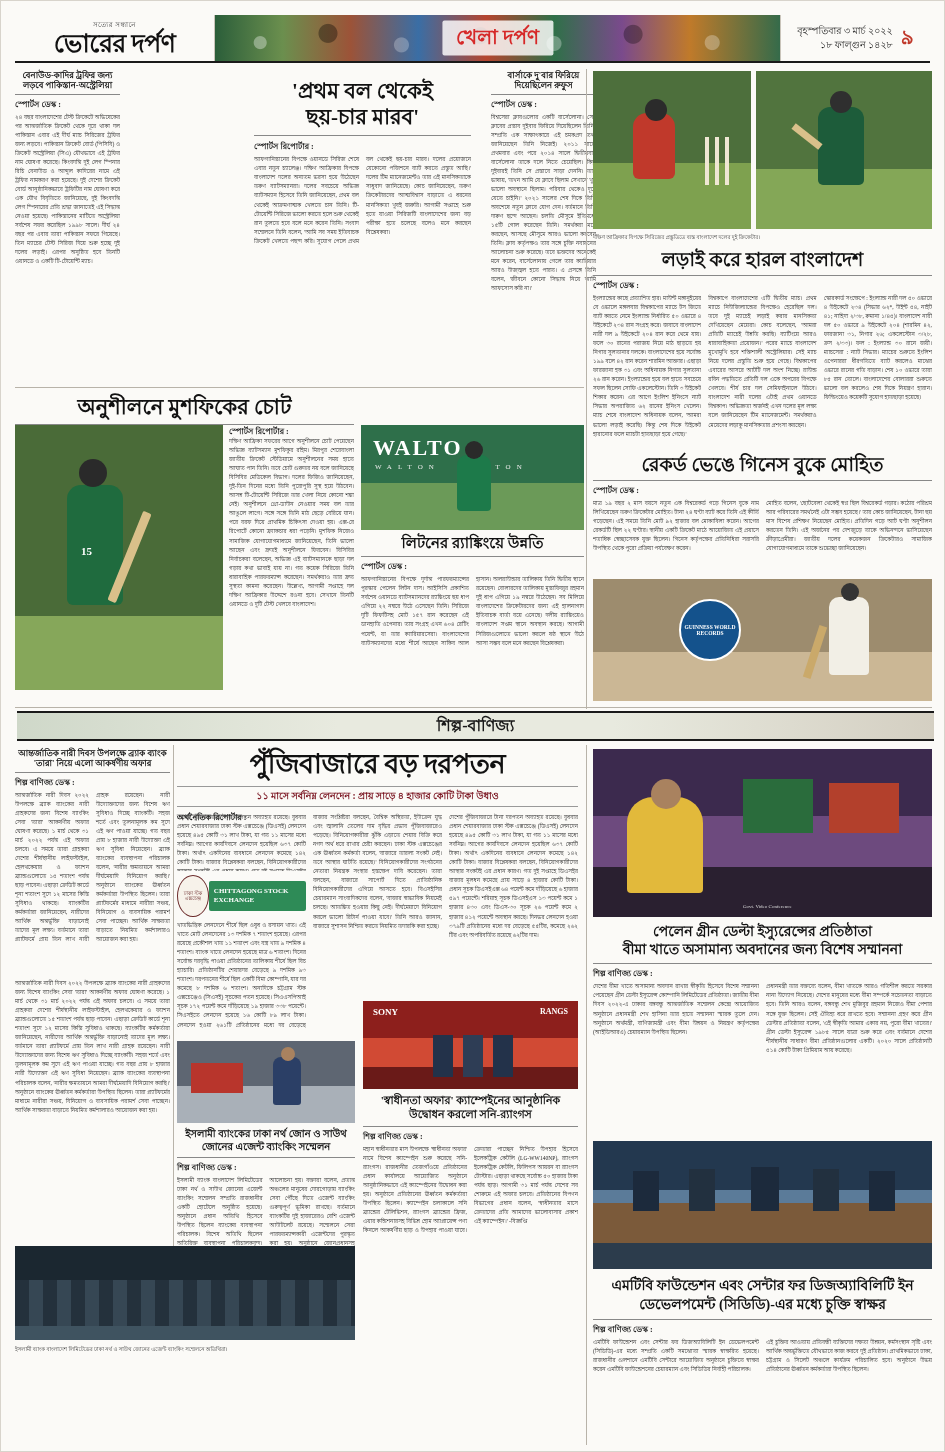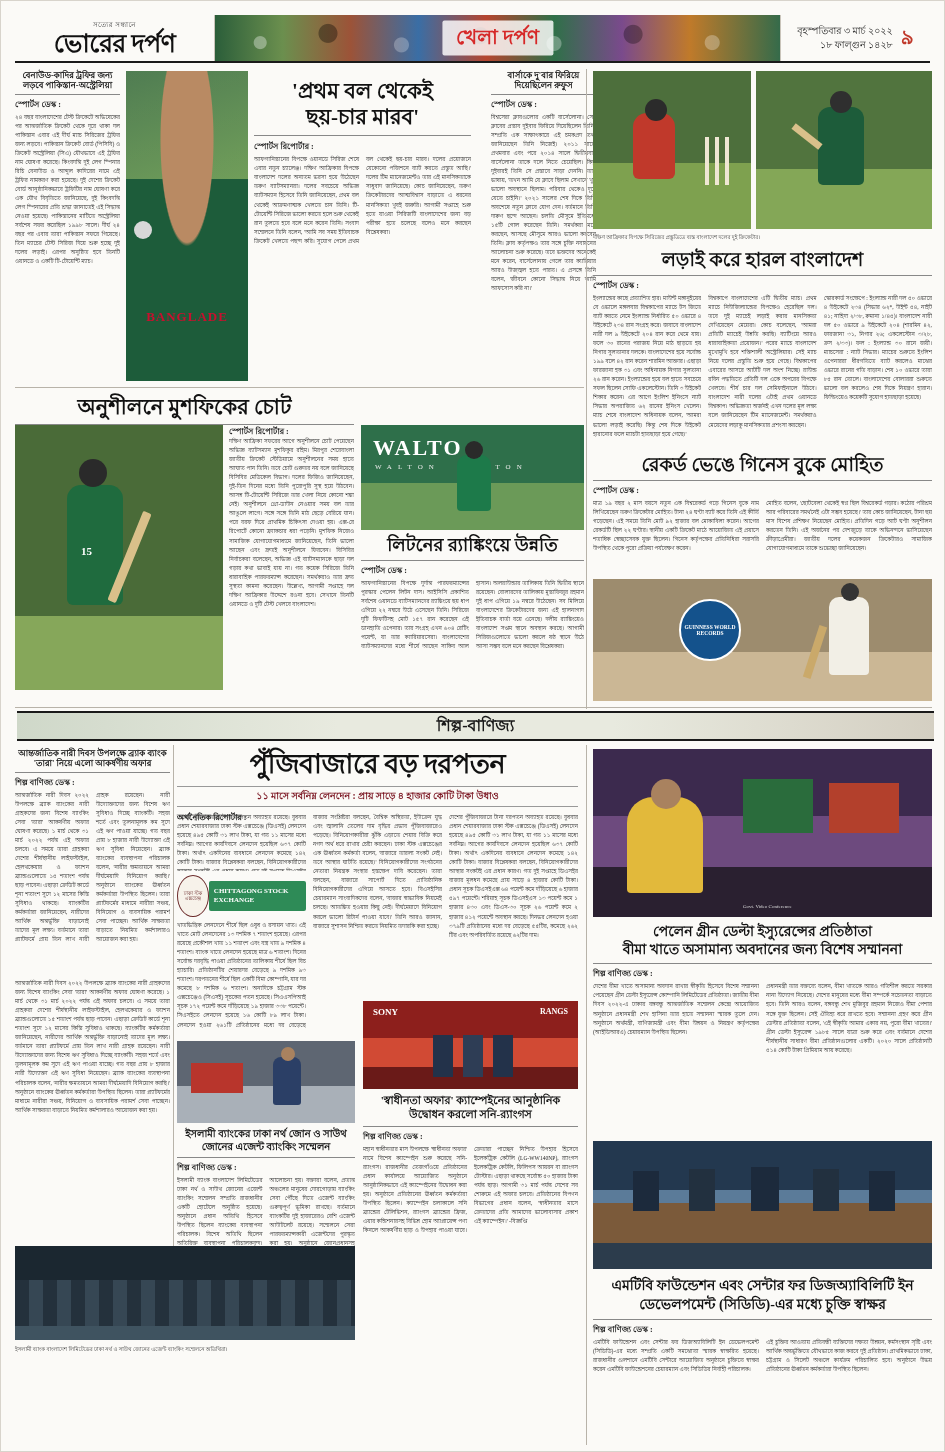--- a/index.html
+++ b/index.html
@@ -139,27 +139,20 @@
       <div class="page-num">৯</div>
     </div>
   </div>
 
   <div style="position:absolute;left:14px;top:70px;width:105px;">
     <div class="hl" style="font-size:8.5px;text-align:center;border-bottom:1px solid #888;padding-bottom:3px;margin-bottom:3px;">বেনাউড-কাদির ট্রফির জন্য লড়বে পাকিস্তান-অস্ট্রেলিয়া</div>
     <div class="byline">স্পোর্টস ডেস্ক :</div>
     <div class="body-col" style="height:318px;">২৪ বছর বাংলাদেশের টেস্ট ক্রিকেটে অভিষেকের পর আন্তর্জাতিক ক্রিকেট থেকে দূরে থাকা দল পাকিস্তান এবার এই দীর্ঘ ম্যাচ সিরিজের ট্রফির জন্য লড়বে। পাকিস্তান ক্রিকেট বোর্ড (পিসিবি) ও ক্রিকেট অস্ট্রেলিয়া (সিএ) যৌথভাবে এই ট্রফির নাম ঘোষণা করেছে। কিংবদন্তি দুই লেগ স্পিনার রিচি বেনাউড ও আব্দুল কাদিরের নামে এই ট্রফির নামকরণ করা হয়েছে। দুই দেশের ক্রিকেট বোর্ড আনুষ্ঠানিকভাবে ট্রফিটির নাম ঘোষণা করে এক যৌথ বিবৃতিতে জানিয়েছে, দুই কিংবদন্তি লেগ স্পিনারের প্রতি শ্রদ্ধা জানাতেই এই সিদ্ধান্ত নেওয়া হয়েছে। পাকিস্তানের মাটিতে অস্ট্রেলিয়া সর্বশেষ সফর করেছিল ১৯৯৮ সালে। দীর্ঘ ২৪ বছর পর এবার তারা পাকিস্তান সফরে গিয়েছে। তিন ম্যাচের টেস্ট সিরিজ দিয়ে শুরু হচ্ছে দুই দলের লড়াই। এরপর অনুষ্ঠিত হবে তিনটি ওয়ানডে ও একটি টি-টোয়েন্টি ম্যাচ।</div>
   </div>
 
-  <div class="photo ph-green" style="position:absolute;left:125px;top:70px;width:122px;height:310px;">
-    <div class="figure-overlay" style="background:
-      radial-gradient(ellipse at 50% 22%, #b98a63 0 26px, transparent 27px),
-      linear-gradient(180deg, rgba(255,255,255,.1) 0 35%, #1d5c3a 35% 100%);"></div>
-    <div style="position:absolute;left:0;right:0;bottom:56px;text-align:center;font-size:13px;font-weight:bold;color:#c8102e;letter-spacing:1px;">BANGLADE</div>
-    <div style="position:absolute;left:8px;top:150px;width:18px;height:18px;border-radius:50%;background:#d8d8d8;"></div>
-  </div>
 
   <div style="position:absolute;left:253px;top:78px;width:217px;">
     <div class="hl" style="font-size:21px;text-align:center;">'প্রথম বল থেকেই</div>
     <div class="hl" style="font-size:21px;text-align:center;margin-top:2px;">ছয়-চার মারব'</div>
     <div style="border-bottom:1px solid #888;margin:6px 0 4px;"></div>
     <div class="byline">স্পোর্টস রিপোর্টার :</div>
     <div class="body-col" style="height:252px;column-count:2;">আফগানিস্তানের বিপক্ষে ওয়ানডে সিরিজ শেষে এবার নতুন চ্যালেঞ্জ। দক্ষিণ আফ্রিকার বিপক্ষে বাংলাদেশ দলের অন্যতম ভরসা হয়ে উঠেছেন তরুণ ব্যাটসম্যানরা। দলের সবচেয়ে অভিজ্ঞ ব্যাটসম্যান হিসেবে তিনি জানিয়েছেন, প্রথম বল থেকেই আক্রমণাত্মক খেলতে চান তিনি। টি-টোয়েন্টি সিরিজে ভালো করতে হলে শুরু থেকেই রান তুলতে হবে বলে মনে করেন তিনি। সংবাদ সম্মেলনে তিনি বলেন, 'আমি সব সময় ইতিবাচক ক্রিকেট খেলতে পছন্দ করি। সুযোগ পেলে প্রথম বল থেকেই ছয়-চার মারব। দলের প্রয়োজনে যেকোনো পজিশনে ব্যাট করতে প্রস্তুত আছি।' দলের টিম ম্যানেজমেন্টও তার এই মানসিকতাকে সাধুবাদ জানিয়েছে। কোচ জানিয়েছেন, তরুণ ক্রিকেটারদের আত্মবিশ্বাস বাড়াতে এ ধরনের মানসিকতা খুবই জরুরি। আগামী সপ্তাহে শুরু হতে যাওয়া সিরিজটি বাংলাদেশের জন্য বড় পরীক্ষা হতে চলেছে বলেও মনে করছেন বিশ্লেষকরা।</div>
   </div>
 
   <div style="position:absolute;left:478px;top:70px;width:105px;margin-left:12px;">
@@ -215,21 +208,21 @@
   <div class="body-col" style="position:absolute;left:228px;top:436px;width:125px;height:258px;">দক্ষিণ আফ্রিকা সফরের আগে অনুশীলনে চোট পেয়েছেন অভিজ্ঞ ব্যাটসম্যান মুশফিকুর রহিম। মিরপুর শেরেবাংলা জাতীয় ক্রিকেট স্টেডিয়ামে অনুশীলনের সময় হাতে আঘাত পান তিনি। তবে চোট গুরুতর নয় বলে জানিয়েছে বিসিবির মেডিকেল বিভাগ। দলের ফিজিও জানিয়েছেন, দুই-তিন দিনের মধ্যে তিনি পুরোপুরি সুস্থ হয়ে উঠবেন। আসন্ন টি-টোয়েন্টি সিরিজে তার খেলা নিয়ে কোনো শঙ্কা নেই। অনুশীলনে থ্রো-ডাউন নেওয়ার সময় বল তার আঙুলে লাগে। সঙ্গে সঙ্গে তিনি মাঠ ছেড়ে বেরিয়ে যান। পরে বরফ দিয়ে প্রাথমিক চিকিৎসা দেওয়া হয়। এক্স-রে রিপোর্টে কোনো ফ্র্যাকচার ধরা পড়েনি। মুশফিক নিজেও সামাজিক যোগাযোগমাধ্যমে জানিয়েছেন, তিনি ভালো আছেন এবং দ্রুতই অনুশীলনে ফিরবেন। বিসিবির নির্বাচকরা বলেছেন, অভিজ্ঞ এই ব্যাটসম্যানকে ছাড়া দল গড়ার কথা ভাবাই যায় না। গত কয়েক সিরিজে তিনি ধারাবাহিক পারফরম্যান্স করেছেন। সমর্থকরাও তার দ্রুত সুস্থতা কামনা করেছেন। উল্লেখ্য, আগামী সপ্তাহে দল দক্ষিণ আফ্রিকার উদ্দেশে রওনা হবে। সেখানে তিনটি ওয়ানডে ও দুটি টেস্ট খেলবে বাংলাদেশ।</div>
 
   <div class="photo" style="position:absolute;left:360px;top:424px;width:223px;height:105px;background:#2c6a48;">
     <div class="figure-overlay" style="background:linear-gradient(180deg,#2e6f4a 0 55%, #6b9a58 55% 100%);"></div>
     <div style="position:absolute;left:12px;top:10px;font-size:22px;font-weight:bold;color:#fff;letter-spacing:2px;">WALTO</div>
     <div style="position:absolute;left:14px;top:38px;font-size:7px;color:#eee;letter-spacing:6px;">WALTON &nbsp; WALTON</div>
     <div style="position:absolute;left:96px;top:30px;width:34px;height:56px;background:#1d7a4a;border-radius:10px 10px 4px 4px;"></div>
     <div style="position:absolute;left:104px;top:16px;width:18px;height:18px;border-radius:50%;background:#2a2a2a;"></div>
   </div>
   <div style="position:absolute;left:360px;top:534px;width:223px;">
-    <div class="hl" style="font-size:18px;text-align:center;">লিটনের র‍্যাঙ্কিংয়ে উন্নতি</div>
+    <div class="hl" style="font-size:15px;text-align:center;">লিটনের র‍্যাঙ্কিংয়ে উন্নতি</div>
     <div style="border-bottom:1px solid #888;margin:4px 0 3px;"></div>
     <div class="byline">স্পোর্টস ডেস্ক :</div>
     <div class="body-col" style="height:140px;column-count:2;">আফগানিস্তানের বিপক্ষে দুর্দান্ত পারফরম্যান্সের পুরস্কার পেলেন লিটন দাস। আইসিসি প্রকাশিত সর্বশেষ ওয়ানডে ব্যাটসম্যানদের র‍্যাঙ্কিংয়ে ছয় ধাপ এগিয়ে ২২ নম্বরে উঠে এসেছেন তিনি। সিরিজে দুটি ফিফটিসহ মোট ১৫৭ রান করেছেন এই ডানহাতি ওপেনার। তার সংগ্রহ এখন ৬০৪ রেটিং পয়েন্ট, যা তার ক্যারিয়ারসেরা। বাংলাদেশের ব্যাটসম্যানদের মধ্যে শীর্ষে আছেন সাকিব আল হাসান। অলরাউন্ডার তালিকায় তিনি দ্বিতীয় স্থানে রয়েছেন। বোলারদের তালিকায় মুস্তাফিজুর রহমান দুই ধাপ এগিয়ে ১৯ নম্বরে উঠেছেন। সব মিলিয়ে বাংলাদেশের ক্রিকেটারদের জন্য এই হালনাগাদ ইতিবাচক বার্তা বয়ে এনেছে। দলীয় র‍্যাঙ্কিংয়েও বাংলাদেশ সপ্তম স্থানে অবস্থান করছে। আগামী সিরিজগুলোতে ভালো করলে ষষ্ঠ স্থানে উঠে আসা সম্ভব বলে মনে করছেন বিশ্লেষকরা।</div>
   </div>
 
   <div style="position:absolute;left:592px;top:453px;width:339px;">
     <div class="hl" style="font-size:19px;text-align:center;">রেকর্ড ভেঙে গিনেস বুকে মোহিত</div>
     <div style="border-bottom:1px solid #888;margin:4px 0 3px;"></div>
     <div class="byline">স্পোর্টস ডেস্ক :</div>
     <div style="display:flex;gap:7px;">

